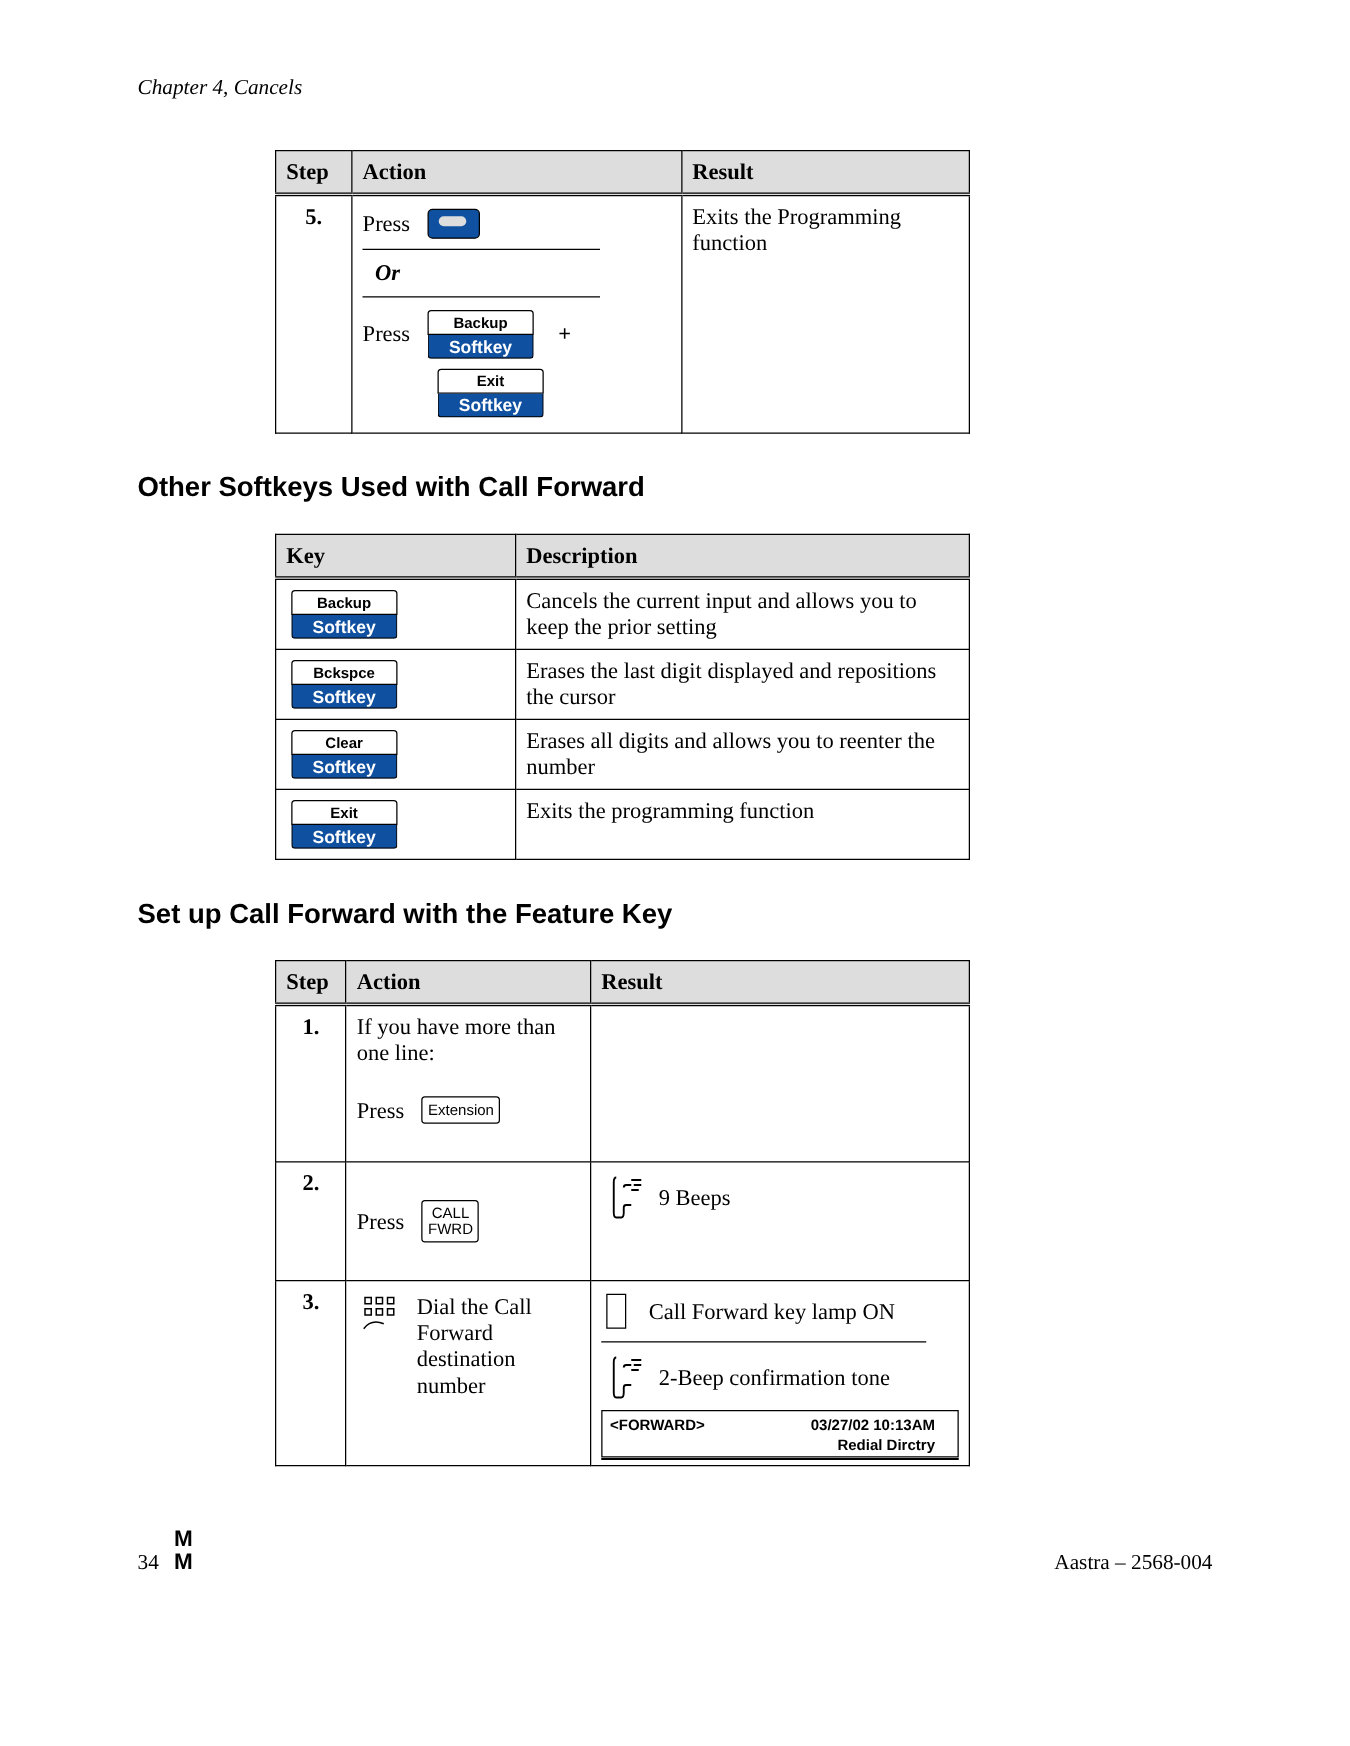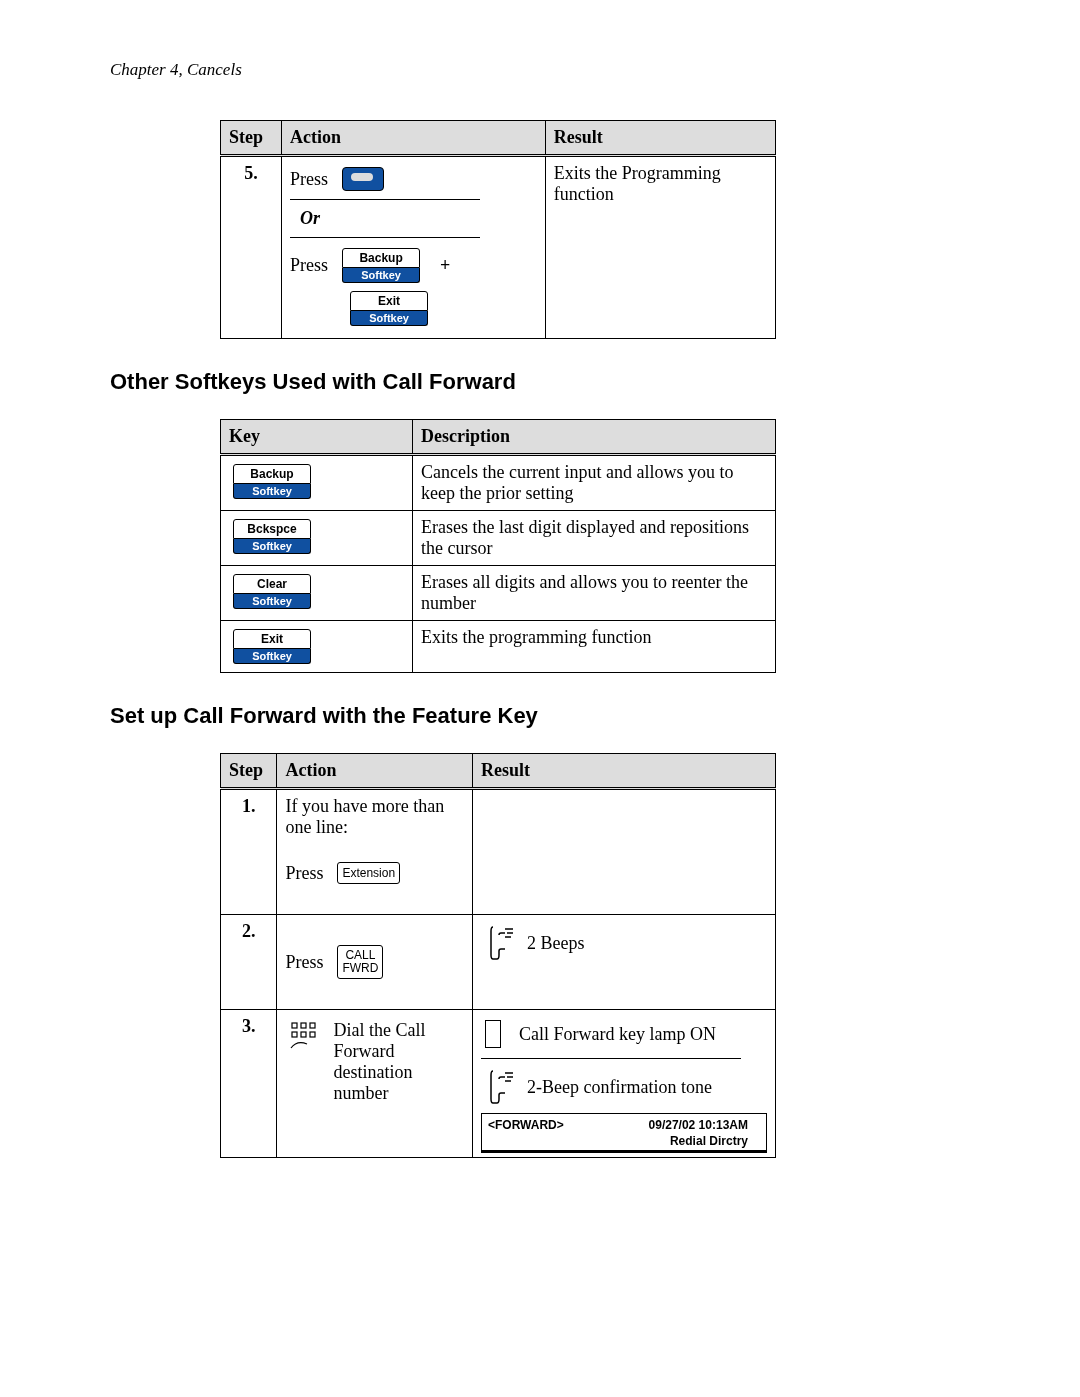--- a/index.html
+++ b/index.html
@@ -74,21 +74,21 @@
     font-family: Arial, sans-serif;
     font-weight: bold;
     font-size: 12px;
     border-radius: 3px 3px 0 0;
   }
   .softkey .bottom {
     background: #1050a0;
     color: #fff;
     font-family: Arial, sans-serif;
     font-weight: bold;
-    font-size: 11px;
+    font-size: 14px;
     text-align: center;
     padding: 1px 16px;
     border-radius: 0 0 3px 3px;
     border: 1px solid #000;
     border-top: none;
   }
   .hardkey {
     display: inline-block;
     border: 1.5px solid #000;
     background: #fff;
@@ -319,21 +319,21 @@
             <span class="hardkey" style="line-height:1.1;">CALL<br>FWRD</span>
           </div>
         </td>
         <td class="result-col">
           <div class="result-row">
             <span class="handset-icon">
               <svg viewBox="0 0 30 36" width="30" height="36">
                   <path d="M8 2 Q6 2 6 6 L6 30 Q6 34 8 34 L12 34 Q14 34 14 30 L14 26 Q14 24 16 24 L20 24 M14 10 Q14 8 16 8 L20 8 M20 4 L28 4 M22 8 L28 8 M20 12 L26 12" stroke="#000" fill="none" stroke-width="1.5"></path>
                 </svg>
             </span>
-            <span>2 Beeps</span>
+            <span>9 Beeps</span>
           </div>
         </td>
       </tr>
       <tr>
         <td class="step-num">3.</td>
         <td class="action-col">
           <div class="action-row" style="align-items:flex-start;">
             <span class="keypad-icon">
               <svg viewBox="0 0 30 30" width="30" height="30">
                 <g stroke="#000" fill="none" stroke-width="1.2">
@@ -361,23 +361,32 @@
               <span class="handset-icon">
                 <svg viewBox="0 0 30 36" width="30" height="36">
                     <path d="M8 2 Q6 2 6 6 L6 30 Q6 34 8 34 L12 34 Q14 34 14 30 L14 26 Q14 24 16 24 L20 24 M14 10 Q14 8 16 8 L20 8 M20 4 L28 4 M22 8 L28 8 M20 12 L26 12" stroke="#000" fill="none" stroke-width="1.5"></path>
                   </svg>
               </span>
               <span>2-Beep confirmation tone</span>
             </div>
             <div class="lcd">
               <div class="line1">
                 <span>&lt;FORWARD&gt;</span>
-                <span>09/27/02 10:13AM</span>
+                <span>03/27/02 10:13AM</span>
               </div>
               <div class="line2">Redial  Dirctry</div>
             </div>
           </div>
         </td>
       </tr>
     </tbody>
   </table>
 
+  <div class="footer">
+    <div>
+      <span class="pagenum">34</span>
+      <span class="logo">
+        <span>M</span><br><span>M</span>
+      </span>
+    </div>
+    <div>Aastra – 2568-004</div>
+  </div>
 </div>
 
 </body></html>

